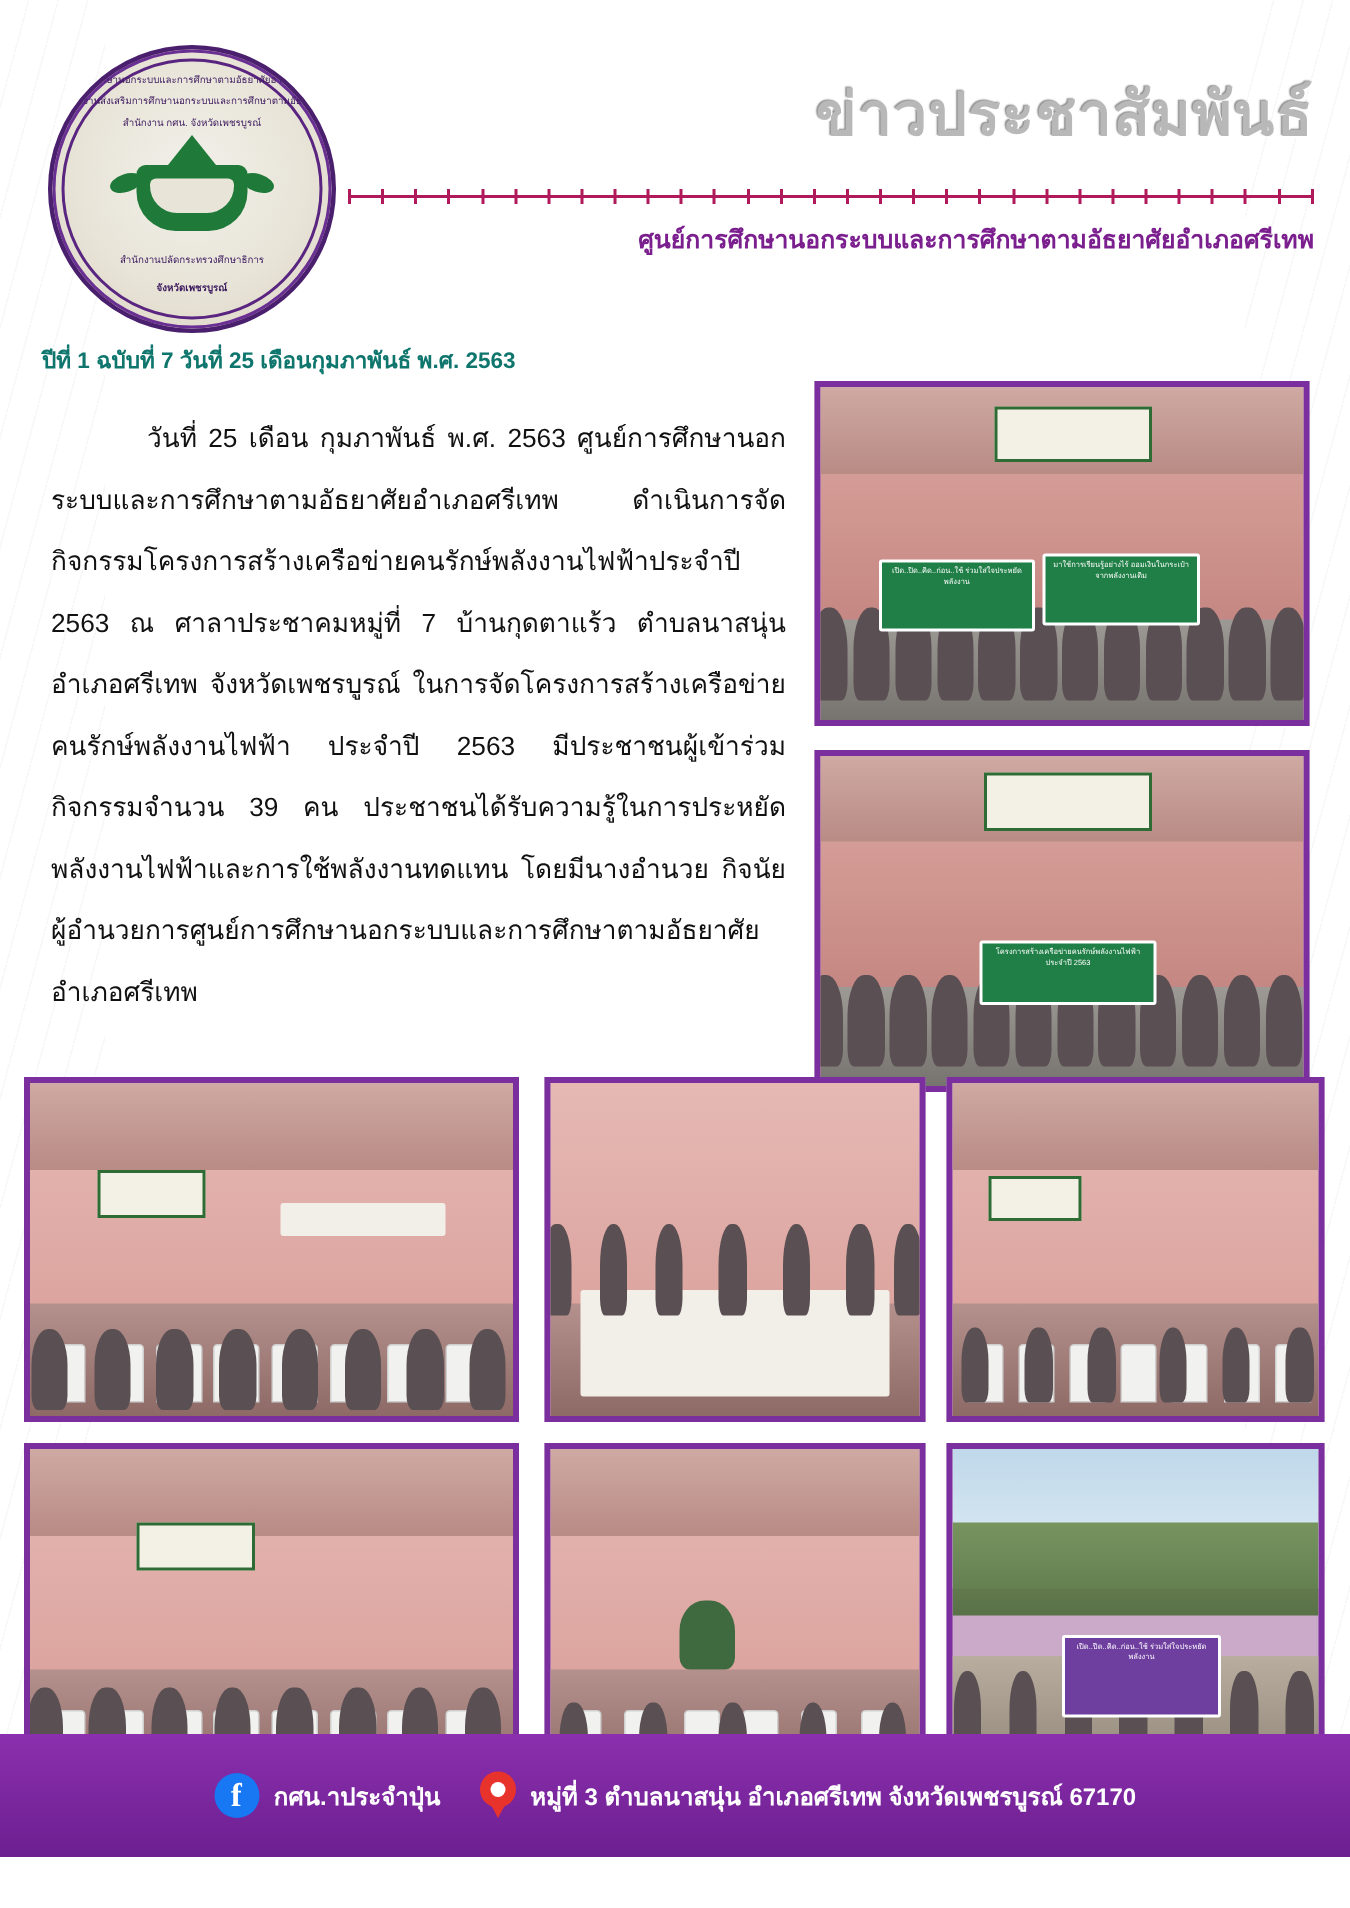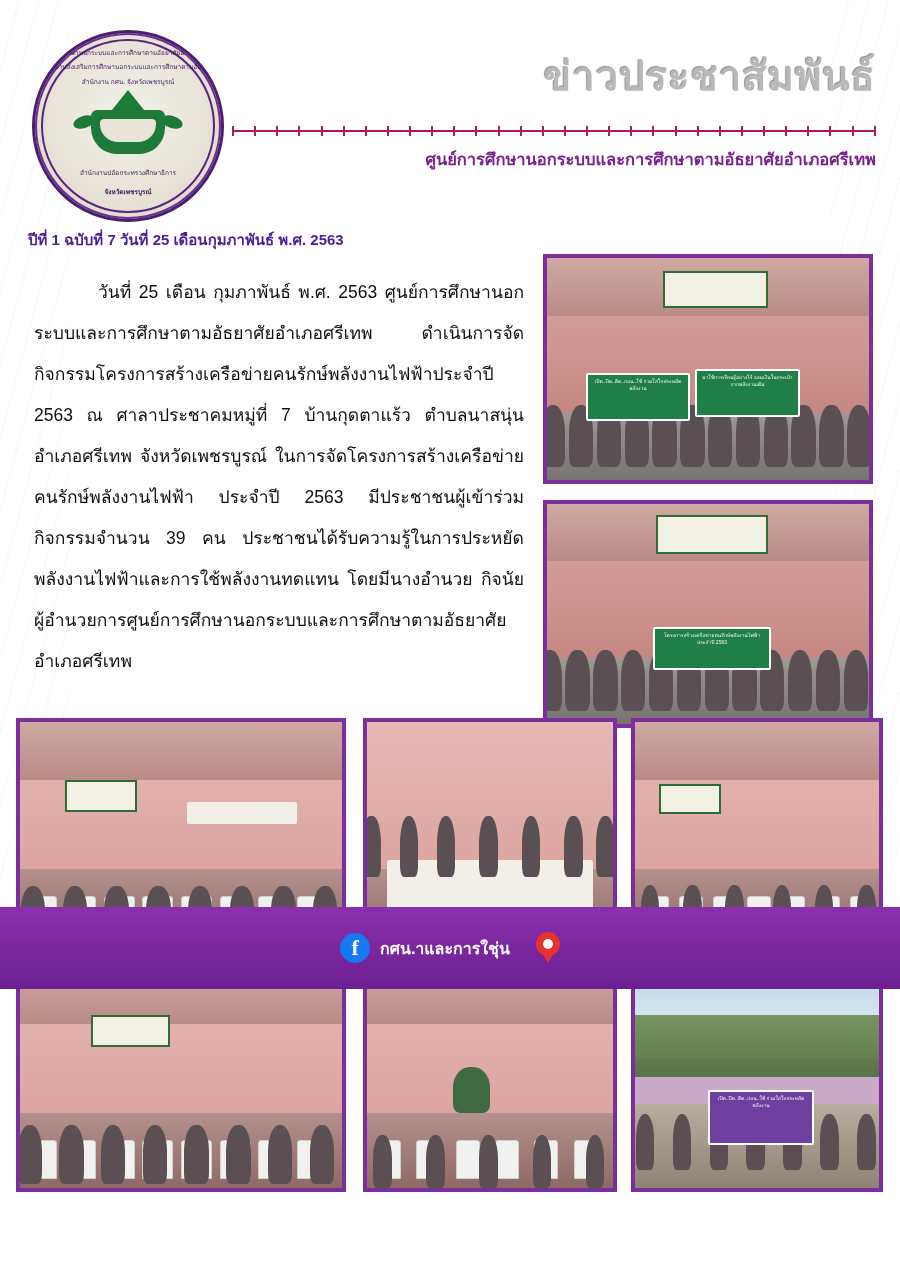--- a/index.html
+++ b/index.html
@@ -10,21 +10,21 @@
     width: 900px;
     height: 1272px;
     background: #ffffff;
     font-family: "Liberation Sans", sans-serif;
     position: relative;
     overflow: hidden;
   }
   .page {
     position: relative;
     width: 900px;
-    height: 989px;
+    height: 1238px;
     background: #ffffff;
   }
 
   
   .header {
     position: relative;
     height: 230px;
   }
   .logo {
     position: absolute;
@@ -167,21 +167,21 @@
     color: #8a3a9c;
     text-align: right;
     letter-spacing: 0.2px;
   }
   .issue-line {
     position: absolute;
     left: 28px;
     top: 228px;
     font-size: 15px;
     font-weight: bold;
-    color: #4c1d95;
+    color: #0f766e;
   }
 
   
   .content {
     position: absolute;
     top: 262px;
     left: 0;
     width: 900px;
   }
   .article {
@@ -615,23 +615,24 @@
         <div class="banner" style="left:30%;top:56%;width:40%;height:20%;background:#6f3fa0;">เปิด..ปิด..คิด..ก่อน..ใช้ ร่วมใส่ใจประหยัดพลังงาน</div>
       </div>
 
     </div>
 
   </div>
 
   <div class="footer">
     <div class="foot-item">
       <div class="fb-icon">f</div>
-      <div class="footer-text">กศน.าและการใชุ่น</div>
+      <div class="footer-text">กศน.าประจำปุ่น</div>
     </div>
     <div class="foot-item">
       <div class="pin-icon">
         <div class="head"></div>
         <div class="tip"></div>
       </div>
+      <div class="footer-text">หมู่ที่ 3 ตำบลนาสนุ่น อำเภอศรีเทพ  จังหวัดเพชรบูรณ์  67170</div>
     </div>
   </div>
 
 </div>
 
 </body></html>

